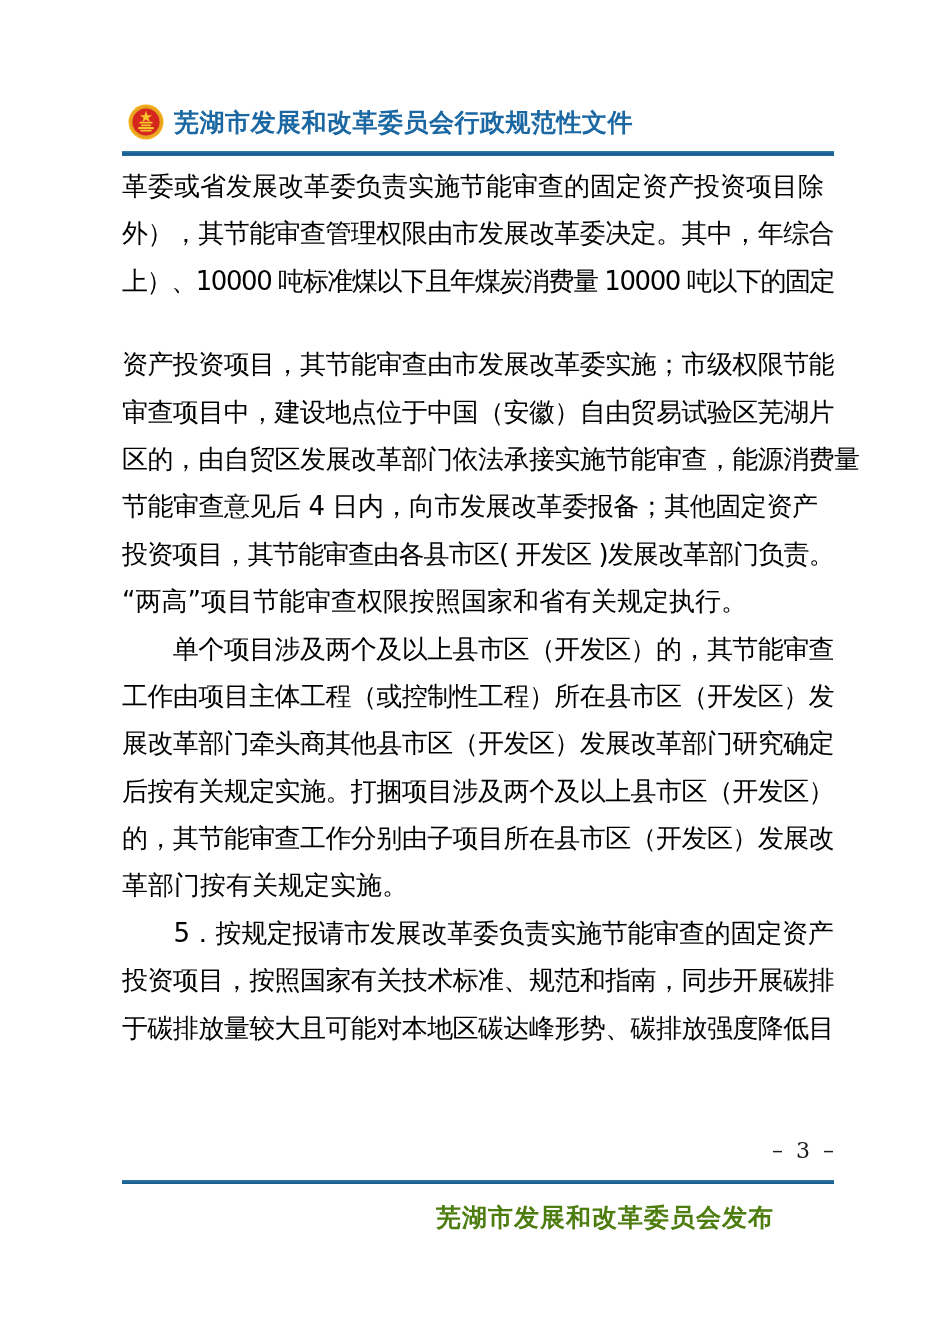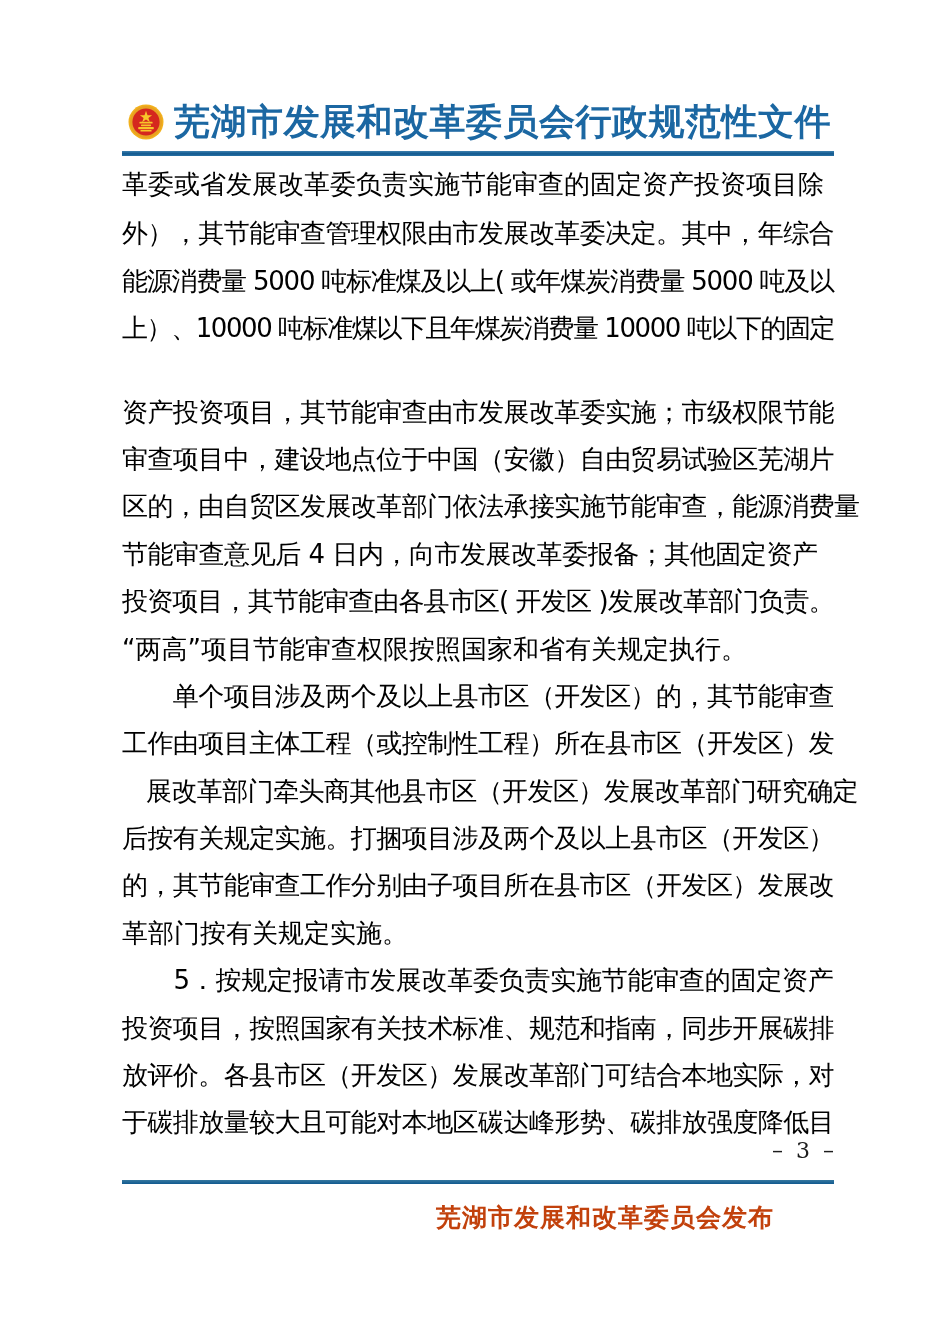--- a/index.html
+++ b/index.html
@@ -18,21 +18,21 @@
   .page{
     position:absolute;left:0;top:0;width:950px;height:1344px;background:#ffffff;
   }
   .header-row{
     position:absolute;left:128px;top:101px;height:42px;
     display:flex;align-items:center;gap:10px;
   }
   .emblem{width:36px;height:36px;flex:0 0 auto;display:block;}
   .doc-banner-title{
     color:var(--accent);
-    font-size:36px;font-weight:bold;
+    font-size:25px;font-weight:bold;
     letter-spacing:0.5px;
     white-space:nowrap;
   }
   .rule{
     position:absolute;left:122px;width:712px;background:var(--accent);
   }
   .rule-top{top:151px;height:5px;background:linear-gradient(#3d7fae,#11598f 55%,#2a71a4);}
   .rule-bottom{top:1180px;height:4px;background:linear-gradient(#35779f,#11598f);}
   .body-text{
     position:absolute;left:122px;top:163px;width:712px;
@@ -49,21 +49,21 @@
     position:absolute;left:122px;top:1136px;width:712px;
     text-align:right;
     font-family:"DejaVu Serif", serif;
     font-size:22px;line-height:30px;color:#1c1c1c;
     word-spacing:6px;
     white-space:pre;
   }
   .footer-publisher{
     position:absolute;left:122px;top:1201px;width:652px;
     text-align:right;
-    color:#c2410c;font-size:25px;font-weight:bold;line-height:34px;
+    color:#4d7c0f;font-size:25px;font-weight:bold;line-height:34px;
     letter-spacing:1px;
     white-space:nowrap;
   }
 </style>
 </head>
 <body>
 
 <div class="page">
 
   <div class="header-row">
@@ -76,39 +76,37 @@
       <rect x="13.0" y="20.4" width="10" height="1.8" rx="0.6" fill="#f8c62a"></rect>
       <rect x="10.2" y="23.0" width="15.6" height="2.2" rx="0.7" fill="#f8c62a"></rect>
       <rect x="12.4" y="26.0" width="11.2" height="1.6" rx="0.6" fill="#f8c62a"></rect>
     </svg>
     <span class="doc-banner-title">芜湖市发展和改革委员会行政规范性文件</span>
   </div>
 
   <div class="rule rule-top"></div>
 
   <div class="body-text" id="body-text">
-      <div class="body-line" style="letter-spacing: 0px; font-family: Liberation Mono, monospace;">革委或省发展改革委负责实施节能审查的固定资产投资项目除</div>
+      <div class="body-line" style="letter-spacing: 0px;">革委或省发展改革委负责实施节能审查的固定资产投资项目除</div>
       <div class="body-line" style="letter-spacing: -0.57px; text-align: center;">外），其节能审查管理权限由市发展改革委决定。其中，年综合</div>
-      <div class="body-line" style="letter-spacing: -1.22px;">能源消费量 5000 吨标准煤及以上( 或年煤炭消费量 5000 吨及以</div>
       <div class="body-line" style="letter-spacing: -1.43px;">上）、10000 吨标准煤以下且年煤炭消费量 10000 吨以下的固定</div>
       <div class="body-line" style="letter-spacing: -0.57px; margin-top: 36px;">资产投资项目，其节能审查由市发展改革委实施；市级权限节能</div>
       <div class="body-line" style="letter-spacing: -0.57px;">审查项目中，建设地点位于中国（安徽）自由贸易试验区芜湖片</div>
       <div class="body-line" style="letter-spacing: -0.57px;">区的，由自贸区发展改革部门依法承接实施节能审查，能源消费量</div>
       <div class="body-line" style="letter-spacing: -0.47px;">节能审查意见后 4 日内，向市发展改革委报备；其他固定资产</div>
       <div class="body-line" style="letter-spacing: -0.87px;">投资项目，其节能审查由各县市区( 开发区 )发展改革部门负责。</div>
       <div class="body-line">“两高”项目节能审查权限按照国家和省有关规定执行。</div>
       <div class="body-line" style="letter-spacing: -0.57px;">　　单个项目涉及两个及以上县市区（开发区）的，其节能审查</div>
       <div class="body-line" style="letter-spacing: -0.57px;">工作由项目主体工程（或控制性工程）所在县市区（开发区）发</div>
-      <div class="body-line" style="letter-spacing: -0.57px; margin-left: 24px;">展改革部门牵头商其他县市区（开发区）发展改革部门研究确定</div>
+      <div class="body-line" style="letter-spacing: -0.57px;">展改革部门牵头商其他县市区（开发区）发展改革部门研究确定</div>
       <div class="body-line" style="letter-spacing: -0.57px;">后按有关规定实施。打捆项目涉及两个及以上县市区（开发区）</div>
       <div class="body-line" style="letter-spacing: -0.57px;">的，其节能审查工作分别由子项目所在县市区（开发区）发展改</div>
       <div class="body-line">革部门按有关规定实施。</div>
       <div class="body-line" style="letter-spacing: -0.25px;">　　5．按规定报请市发展改革委负责实施节能审查的固定资产</div>
       <div class="body-line" style="letter-spacing: -0.57px;">投资项目，按照国家有关技术标准、规范和指南，同步开展碳排</div>
-      <div class="body-line" style="letter-spacing: -0.57px;">放评价。各县市区（开发区）发展改革部门可结合本地实际，对</div>
       <div class="body-line" style="letter-spacing: -0.57px;">于碳排放量较大且可能对本地区碳达峰形势、碳排放强度降低目</div>
     </div>
 
   <div class="page-number">– 3 –</div>
 
   <div class="rule rule-bottom"></div>
 
   <div class="footer-publisher">芜湖市发展和改革委员会发布</div>
 
 </div>

